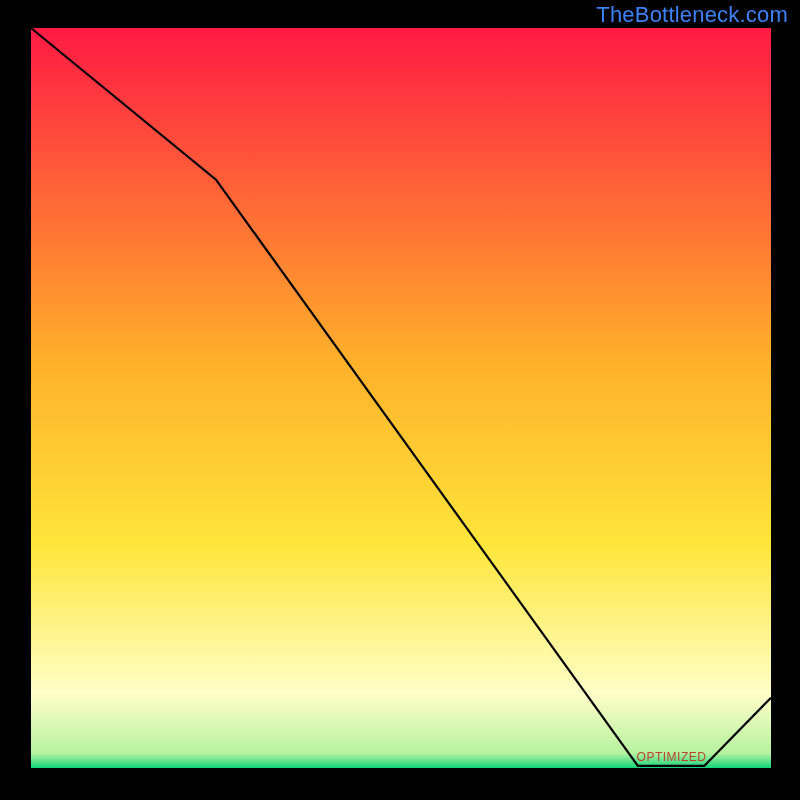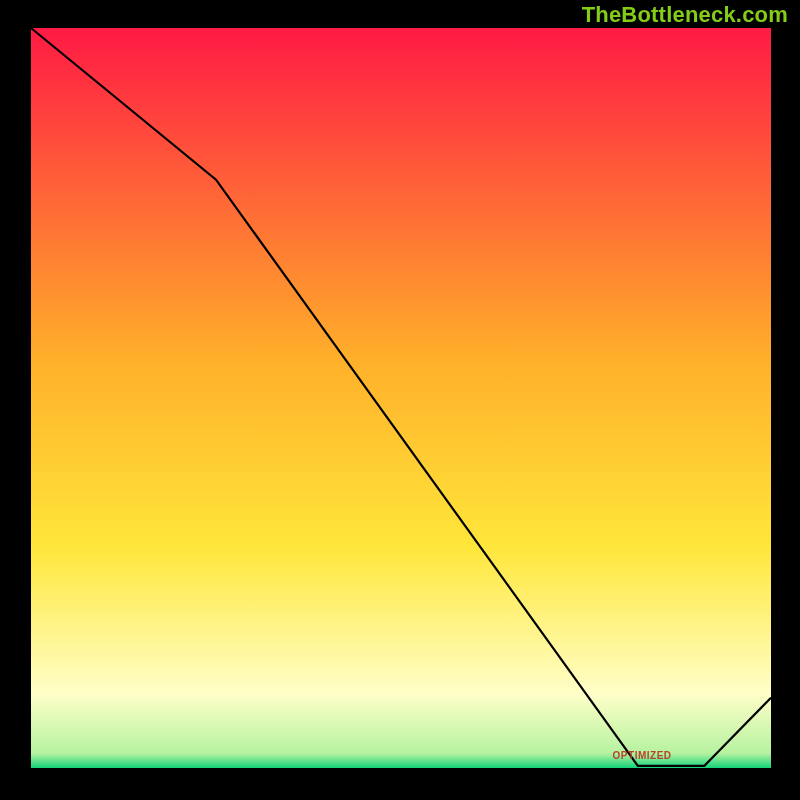--- a/index.html
+++ b/index.html
@@ -14,37 +14,38 @@
   .stage {
     position: relative;
     width: 800px;
     height: 800px;
     background: #000000;
   }
   .attribution {
     position: absolute;
     top: 2px;
     right: 12px;
-    color: #84cc16;
+    color: #3b82f6;
     font-size: 22px;
-    font-weight: 700;
+    font-weight: 400;
     letter-spacing: 0.2px;
     text-align: right;
   }
   svg.plot {
     position: absolute;
     left: 0;
     top: 0;
   }
   .opt-label {
     position: absolute;
     color: #b8432e;
-    font-size: 10px;
-    font-weight: 700;
+    font-size: 12px;
+    font-weight: 400;
     letter-spacing: 0.5px;
+    margin-left: 24px;
   }
 </style>
 </head>
 <body>
 
 <div class="stage">
 
   <div class="attribution">TheBottleneck.com</div>
 
   <svg class="plot" width="800" height="800" viewBox="0 0 800 800">

